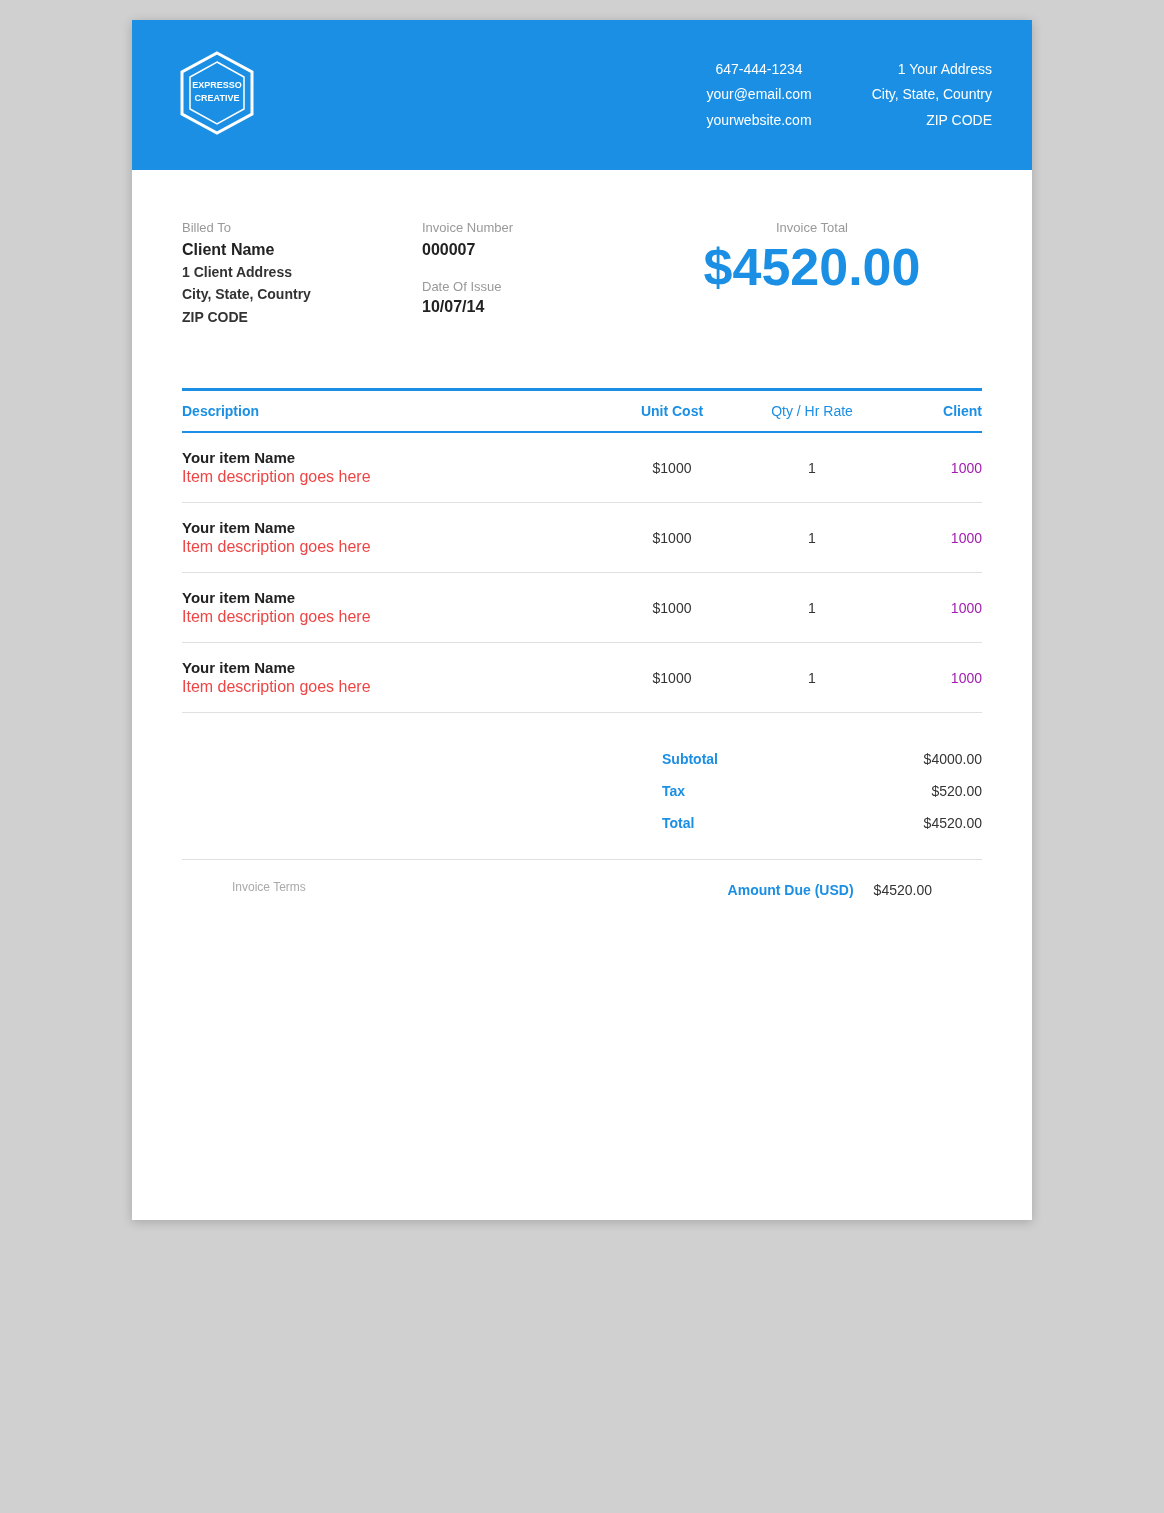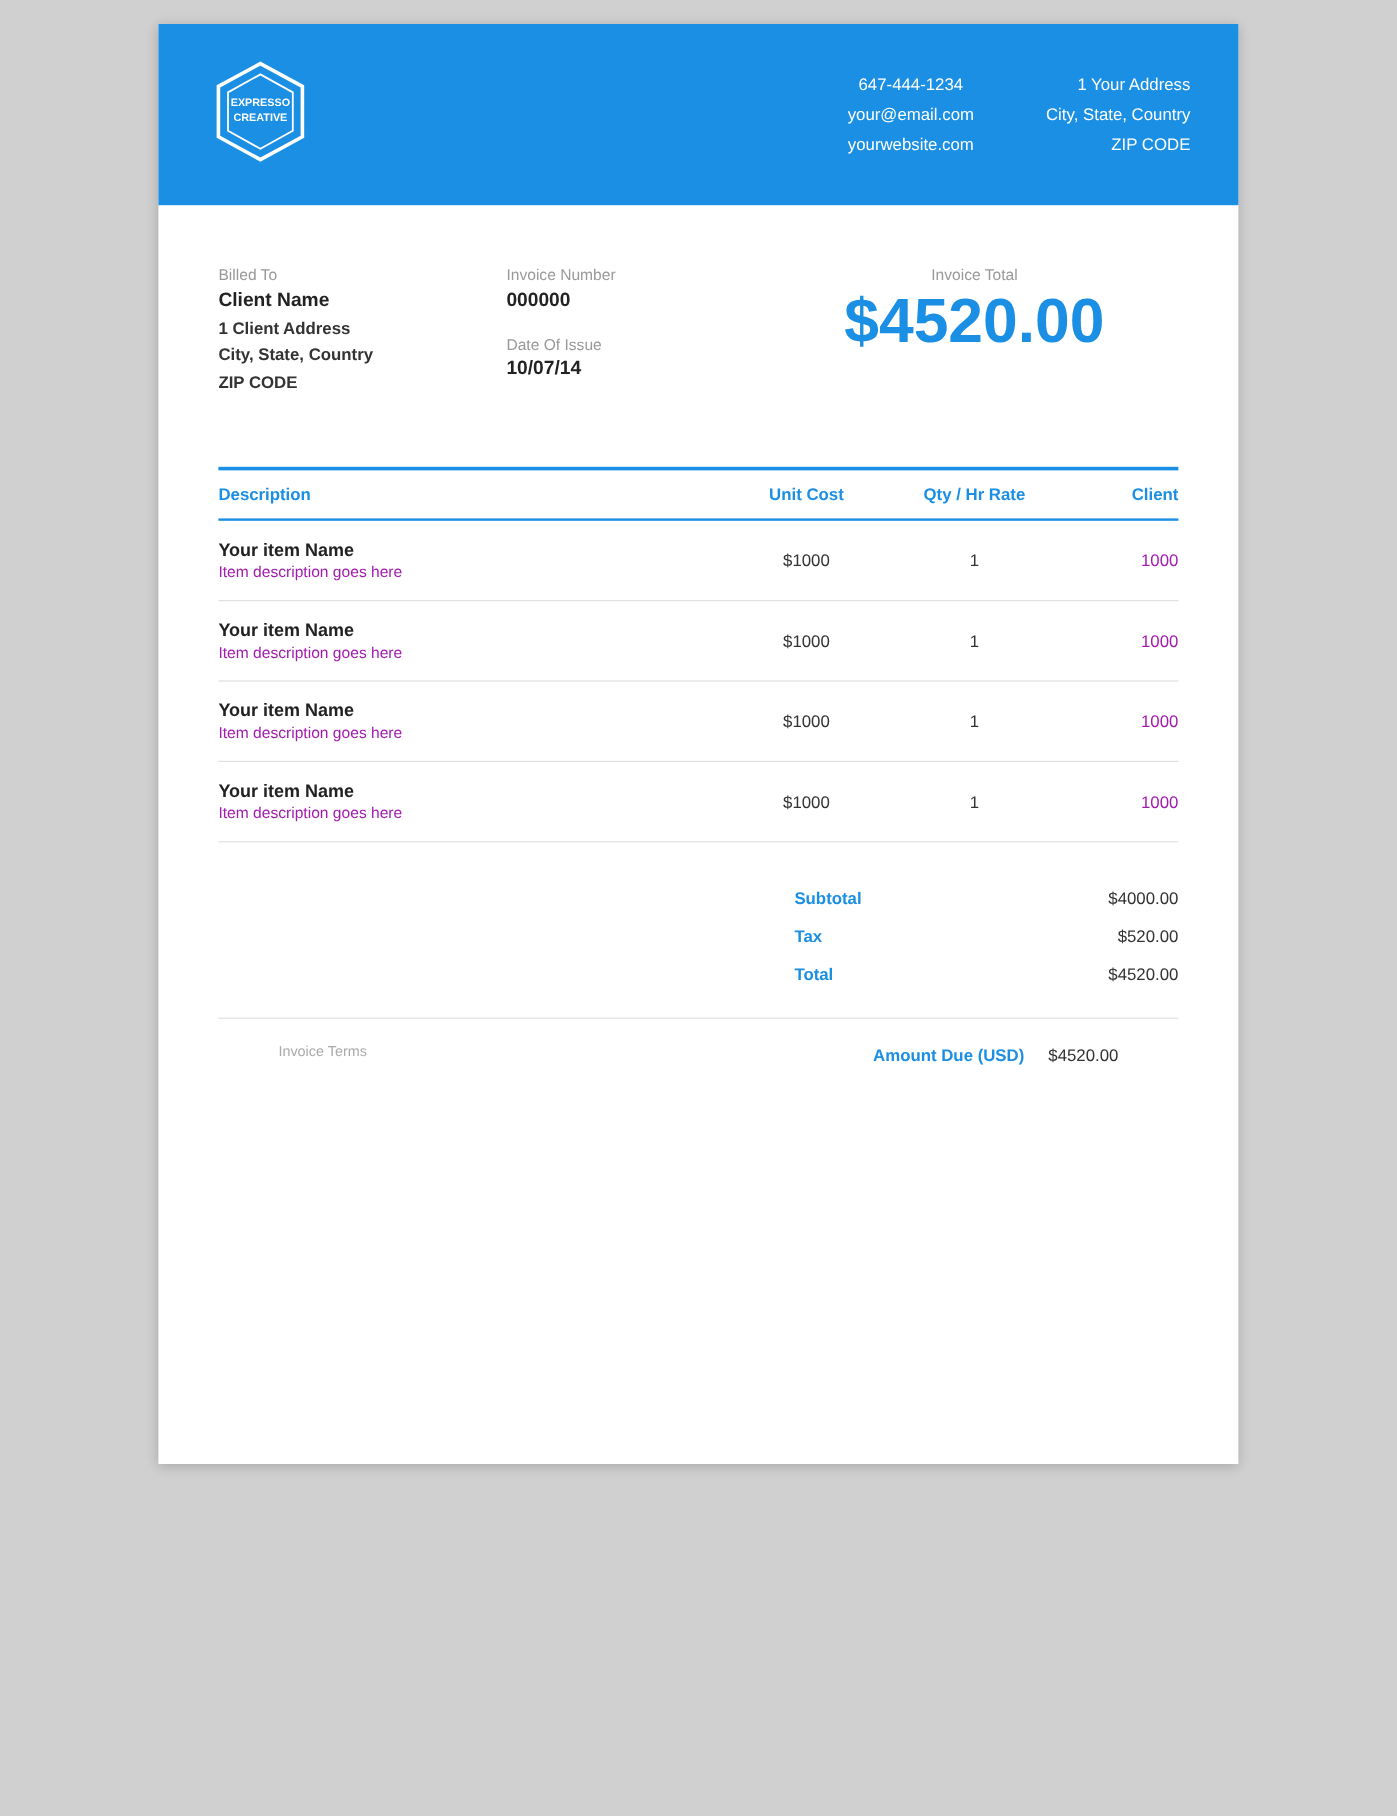--- a/index.html
+++ b/index.html
@@ -129,21 +129,21 @@
       flex: 0 0 140px;
       text-align: center;
       font-size: 14px;
       font-weight: bold;
       color: #1a8fe3;
     }
     .col-qty {
       flex: 0 0 140px;
       text-align: center;
       font-size: 14px;
-      font-weight: bold;
+      font-weight: normal;
       color: #1a8fe3;
     }
     .col-amount {
       flex: 0 0 100px;
       text-align: right;
       font-size: 14px;
       font-weight: bold;
       color: #1a8fe3;
     }
     .table-row {
@@ -154,22 +154,22 @@
     }
     .row-description {
       flex: 1;
     }
     .item-name {
       font-size: 15px;
       font-weight: bold;
       color: #222;
     }
     .item-desc {
-      font-size: 13px;
-      color: #a21caf;
+      font-size: 16px;
+      color: #ef4444;
       margin-top: 2px;
     }
     .row-unit-cost {
       flex: 0 0 140px;
       text-align: center;
       font-size: 14px;
       color: #333;
     }
     .row-qty {
       flex: 0 0 140px;
@@ -274,21 +274,21 @@
   <div class="billing-section">
     <div class="billed-to">
       <div class="label-small">Billed To</div>
       <div class="client-name">Client Name</div>
       <div class="client-address-line">1 Client Address</div>
       <div class="client-address-line">City, State, Country</div>
       <div class="client-address-line">ZIP CODE</div>
     </div>
     <div class="invoice-meta">
       <div class="label-small">Invoice Number</div>
-      <div class="invoice-number-value">000000</div>
+      <div class="invoice-number-value">000007</div>
       <div class="date-label">Date Of Issue</div>
       <div class="date-value">10/07/14</div>
     </div>
     <div class="invoice-total-block">
       <div class="total-label">Invoice Total</div>
       <div class="total-amount">$4520.00</div>
     </div>
   </div>
 
   <div class="table-section">

